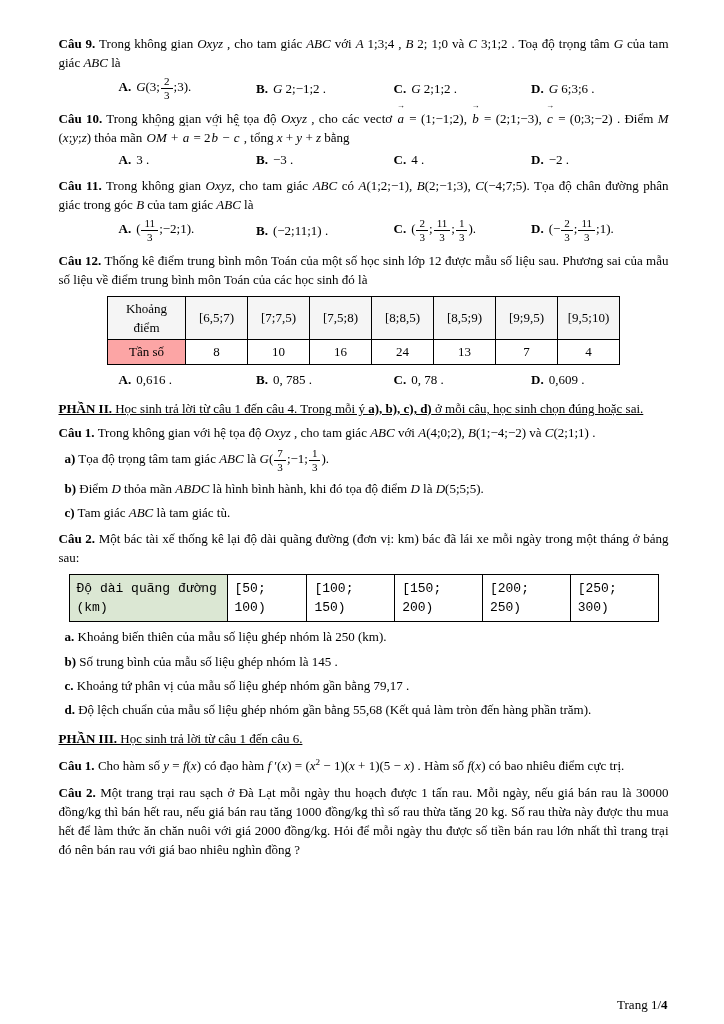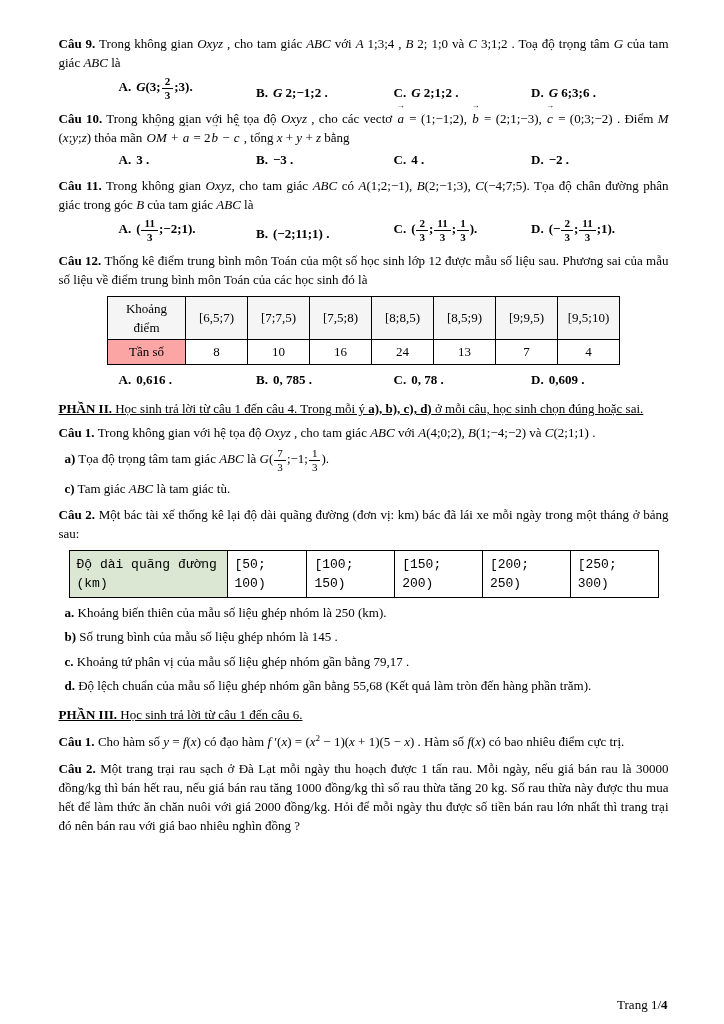--- a/index.html
+++ b/index.html
@@ -6,21 +6,21 @@
   * { margin:0; padding:0; box-sizing:border-box; }
   html,body { background:#ffffff; }
   .page {
     width:673px; height:1024px; margin:0 auto; background:#fff; position:relative;
     font-family:"Liberation Serif","DejaVu Serif",serif;
     font-size:13px; color:#000; line-height:1.47;
     padding:34px 30px 12px 33px; overflow:hidden;
   }
   p.stem, p.sub, p.para, p.intro { text-align:justify; }
   section.q { margin-bottom:7px; }
-  .options { display:flex; align-items:flex-end; padding-left:60px; margin:3px 0 6px;font-weight:bold; }
+  .options { display:flex; align-items:center; padding-left:60px; margin:3px 0 6px; }
   .opt { flex:1; white-space:nowrap; }
   .opt b { margin-right:5px; }
   p.sub { margin:5px 0 5px 6px; }
   p.intro { margin:10px 0 5px;text-decoration:underline; }
   p.para { margin:8px 0; }
 
   table { border-collapse:collapse; margin:7px auto 5px; }
   td { border:1px solid #000; vertical-align:middle; }
 
   .t1 td { text-align:center; padding:2px 5px; height:25px; min-width:62px; }
@@ -111,20 +111,21 @@
       <span class="opt"><b>C.</b><span>0, 78 .</span></span>
       <span class="opt"><b>D.</b><span>0,609 .</span></span>
     </div>
   </section>
 
   <p class="intro"><b>PHẦN II.</b> Học sinh trả lời từ câu 1 đến câu 4. Trong mỗi ý <b>a), b), c), d)</b> ở mỗi câu, học sinh chọn đúng hoặc sai.</p>
 
   <section class="q">
     <p class="stem"><b>Câu 1.</b> Trong không gian với hệ tọa độ <i>Oxyz</i> , cho tam giác <i>ABC</i> với <i>A</i>(4;0;2), <i>B</i>(1;−4;−2) và <i>C</i>(2;1;1) .</p>
     <p class="sub"><b>a)</b> Tọa độ trọng tâm tam giác <i>ABC</i> là <i>G</i>(<span class="frac"><span class="num">7</span><span class="den">3</span></span>;−1;<span class="frac"><span class="num">1</span><span class="den">3</span></span>).</p>
+    <p class="sub"><b>b)</b> Điểm <i>D</i> thỏa mãn <i>ABDC</i> là hình bình hành, khi đó tọa độ điểm <i>D</i> là <i>D</i>(5;5;5).</p>
     <p class="sub"><b>c)</b> Tam giác <i>ABC</i> là tam giác tù.</p>
   </section>
 
   <section class="q">
     <p class="stem"><b>Câu 2.</b> Một bác tài xế thống kê lại độ dài quãng đường (đơn vị: km) bác đã lái xe mỗi ngày trong một tháng ở bảng sau:</p>
     <table class="t2">
       <tbody>
           <tr>
         <td class="h0">Độ dài quãng đường (km)</td>
         <td>[50; 100)</td>

